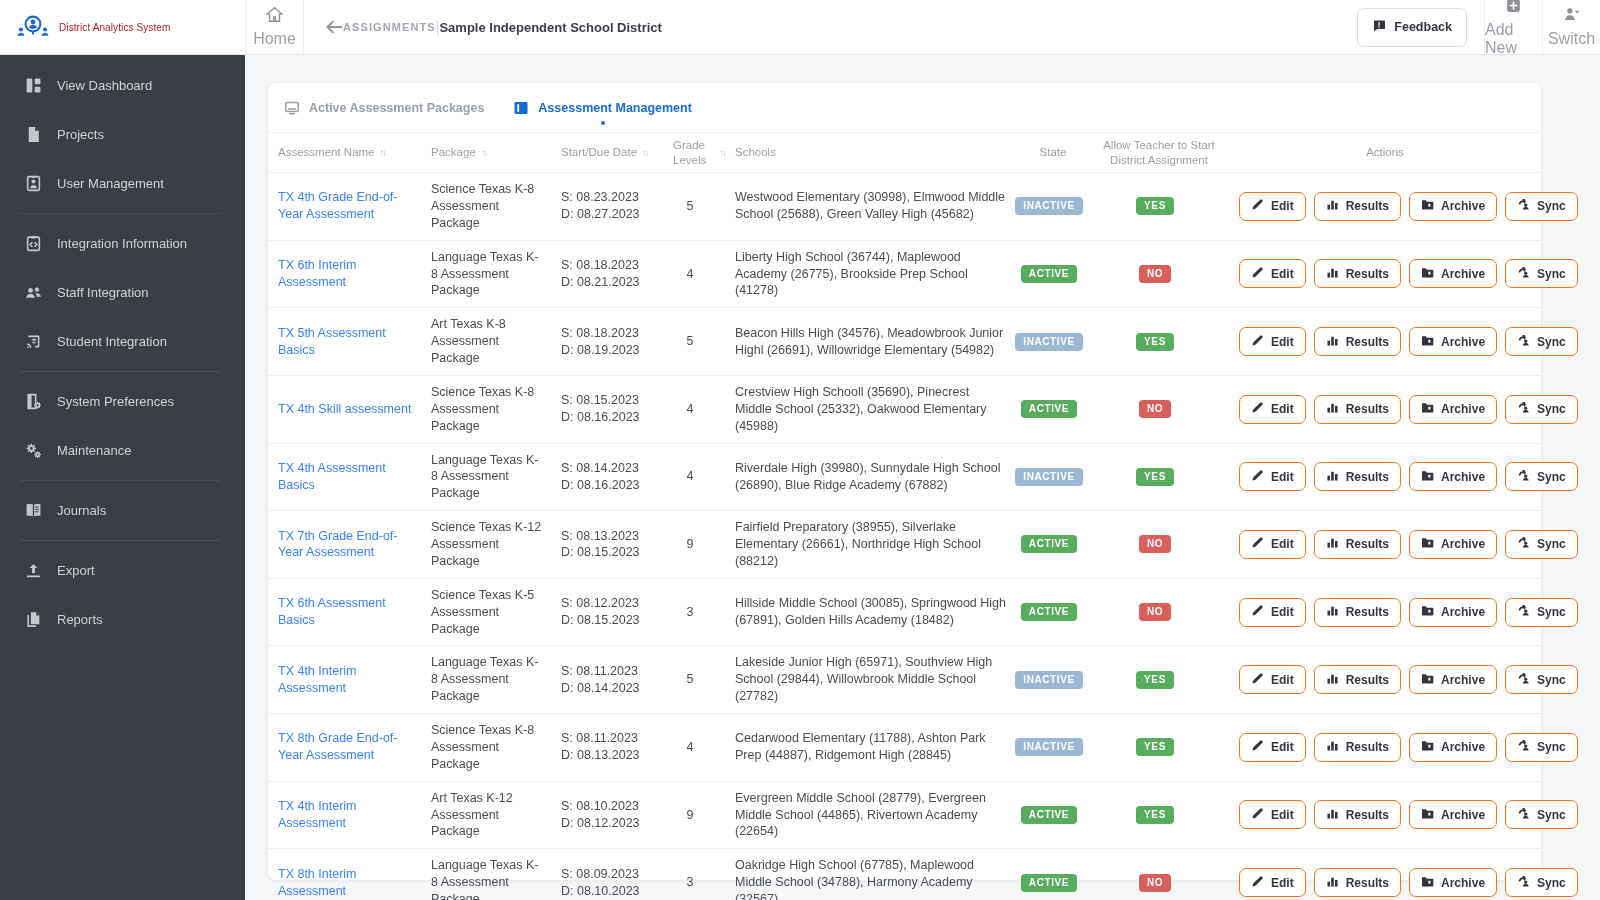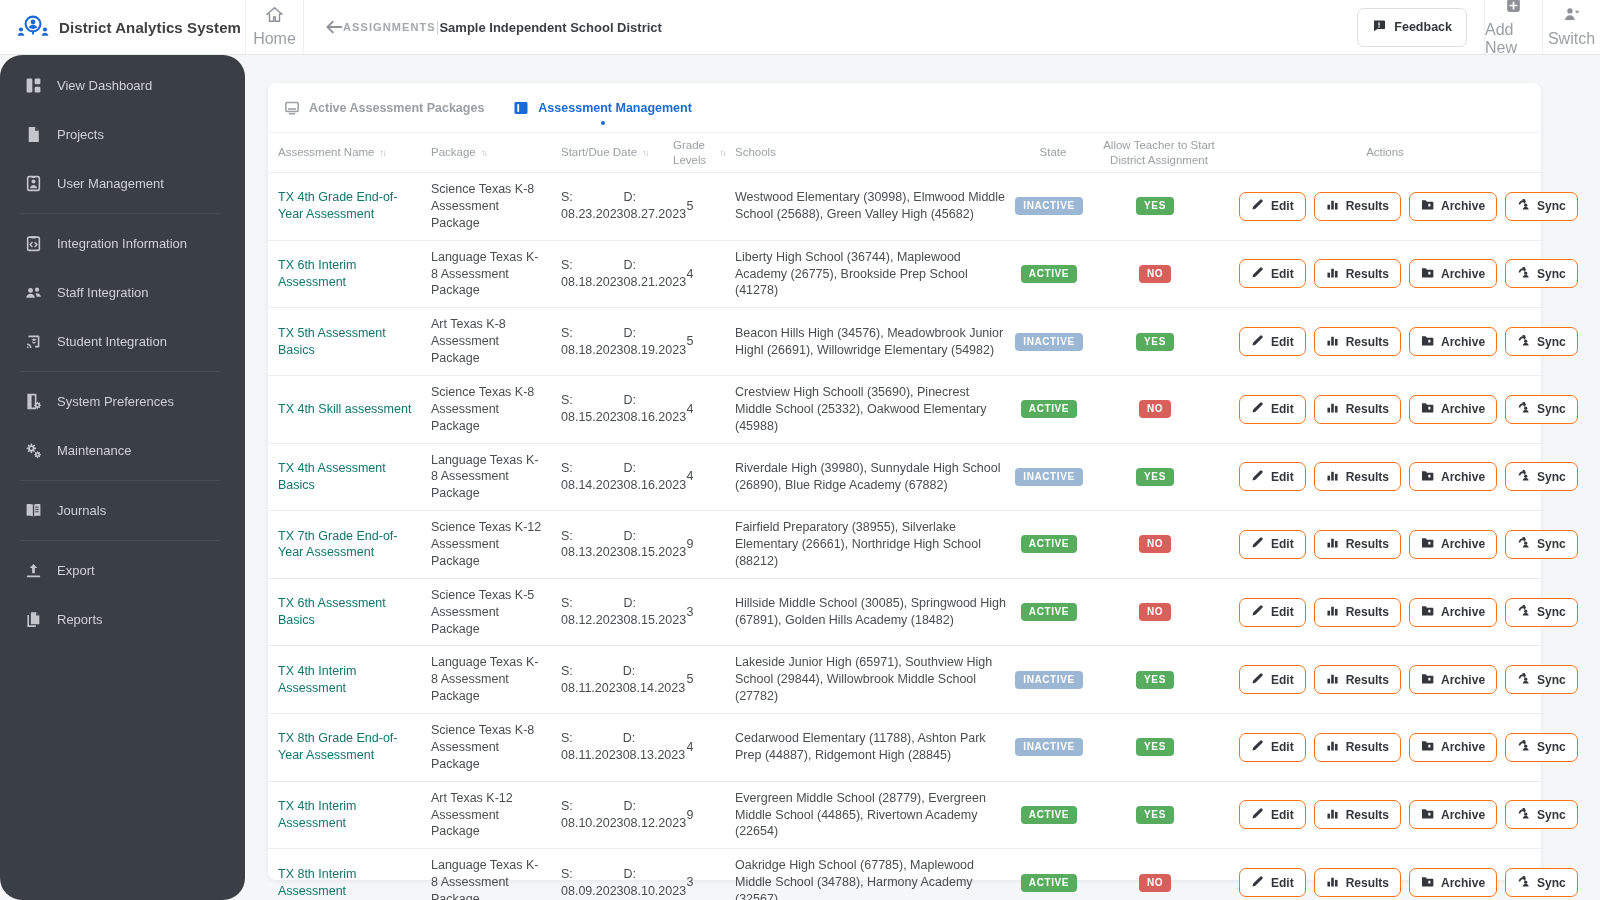--- a/index.html
+++ b/index.html
@@ -8,21 +8,21 @@
     --border:#e6e7e9; --rowline:#ededef;
   }
   *{box-sizing:border-box;margin:0;padding:0}
   html,body{width:1600px;height:900px;overflow:hidden}
   body{font-family:"Liberation Sans","DejaVu Sans",sans-serif;background:var(--pagebg);position:relative;color:var(--ink)}
 
   
   .topbar{position:absolute;top:0;left:0;width:1600px;height:55px;background:#fff;border-bottom:1px solid var(--border);display:flex;align-items:stretch;z-index:3}
   .logo-area{width:245px;flex:0 0 245px;display:flex;align-items:center;padding-left:16px;gap:9px}
   .logo-area .logo{width:34px;height:26px;color:var(--accent)}
-  .logo-title{font-size:15px;font-weight:700;color:#404040;letter-spacing:.1px}
+  .logo-title{font-size:10px;font-weight:400;color:#b91c1c;letter-spacing:.1px}
   .hdr-cell{display:flex;flex-direction:column;align-items:center;justify-content:center;gap:3px;width:58px;border-left:1px solid #eeeff1;color:#8e9197;cursor:pointer}
   .hdr-cell .lbl{font-size:16px;color:#9ba0a6}
   .hdr-cell svg{width:17px;height:17px}
   .crumb-zone{flex:1;display:flex;align-items:center;gap:0;padding-left:21px;border-left:1px solid #eeeff1}
   .back-arrow{width:18px;height:18px;color:#8e9197;cursor:pointer;flex:0 0 auto}
   .crumb-section{font-size:11px;font-weight:700;letter-spacing:1.1px;color:#a4a7ad}
   .crumb-sep{color:#d4d6d9;font-size:14px}
   .crumb-page{font-size:13px;font-weight:700;color:#3b3e44}
   .feedback-btn{align-self:center;display:flex;align-items:center;gap:8px;border:1px solid #dcdde0;border-radius:7px;background:#fff;height:39px;padding:0 14px;margin-right:17px;font-size:12.5px;font-weight:700;color:#33373d;cursor:pointer}
   .feedback-btn svg{width:14px;height:14px}
@@ -46,22 +46,22 @@
   .tab.active .dot{display:block}
 
   
   .grid{display:grid;grid-template-columns:153px 130px 112px 62px 292px 72px 140px 1fr;align-items:center}
   .thead{height:40px;color:#9ba0a6;font-size:11.5px;border-bottom:1px solid var(--rowline)}
   .th{display:flex;align-items:center;gap:5px;padding-left:10px;line-height:1.25}
   .th.center{justify-content:center;text-align:center;padding-left:0}
   .sort{font-size:9.5px;color:#b4b7bc;letter-spacing:-2px;white-space:nowrap}
   .trow{min-height:57px;border-bottom:1px solid var(--rowline);font-size:12.5px;color:#4a4d52}
   .cell{padding:8px 8px 8px 10px;line-height:1.35}
-  .cell.name{color:#0f766e}
-  .cell.date{display:flex;flex-direction:row}
+  .cell.name{color:#3b82f6}
+  .cell.date{display:flex;flex-direction:column}
   .cell.grades{text-align:center;padding-left:0}
   .cell.state,.cell.allow{display:flex;justify-content:center;padding-left:0}
   .badge{font-size:10px;font-weight:700;letter-spacing:.6px;color:#fff;border-radius:4px;padding:4px 8px;line-height:1}
   .badge.g{background:var(--green)}
   .badge.b{background:var(--steel)}
   .badge.r{background:var(--red)}
   .cell.actions{display:flex;justify-content:flex-end;gap:8px;padding-right:10px}
   .abtn{display:flex;align-items:center;gap:7px;height:29px;padding:0 11px;border:1px solid #f97316;border-radius:7px;background:#fff;font-size:12px;font-weight:700;color:#33373d;cursor:pointer;white-space:nowrap}
   .abtn svg{width:13px;height:13px}
 </style>
@@ -114,21 +114,21 @@
   <div class="hdr-cell">
     <span><svg viewBox="0 0 16 16" width="100%" height="100%" fill="currentColor" xmlns="http://www.w3.org/2000/svg">
           <circle cx="6.5" cy="4.6" r="2.5"></circle>
           <path d="M1.8 13.2c.7-2.9 2.4-4.4 4.7-4.4s4 1.5 4.7 4.4z"></path>
           <path d="M11.2 4.5h4.2L13.3 7z"></path>
         </svg></span>
     <span class="lbl">Switch</span>
   </div>
 </header>
 
-<nav class="sidebar" id="sidebar" style="padding-top: 6px; border-radius: 22px;">
+<nav class="sidebar" id="sidebar" style="padding-top: 6px;">
   <div class="side-item">
     <span class="sicon" style="width: 17px; height: 17px; display: inline-flex;">
         <svg viewBox="0 0 16 16" width="100%" height="100%" fill="currentColor" xmlns="http://www.w3.org/2000/svg">
           <rect x="1.5" y="1.5" width="5.4" height="13" rx="1.2"></rect>
           <rect x="9.1" y="1.5" width="5.4" height="5.4" rx="1.2"></rect>
           <rect x="9.1" y="9.1" width="5.4" height="5.4" rx="1.2"></rect>
         </svg>
       </span>
     <span class="slabel">View Dashboard</span>
   </div>

